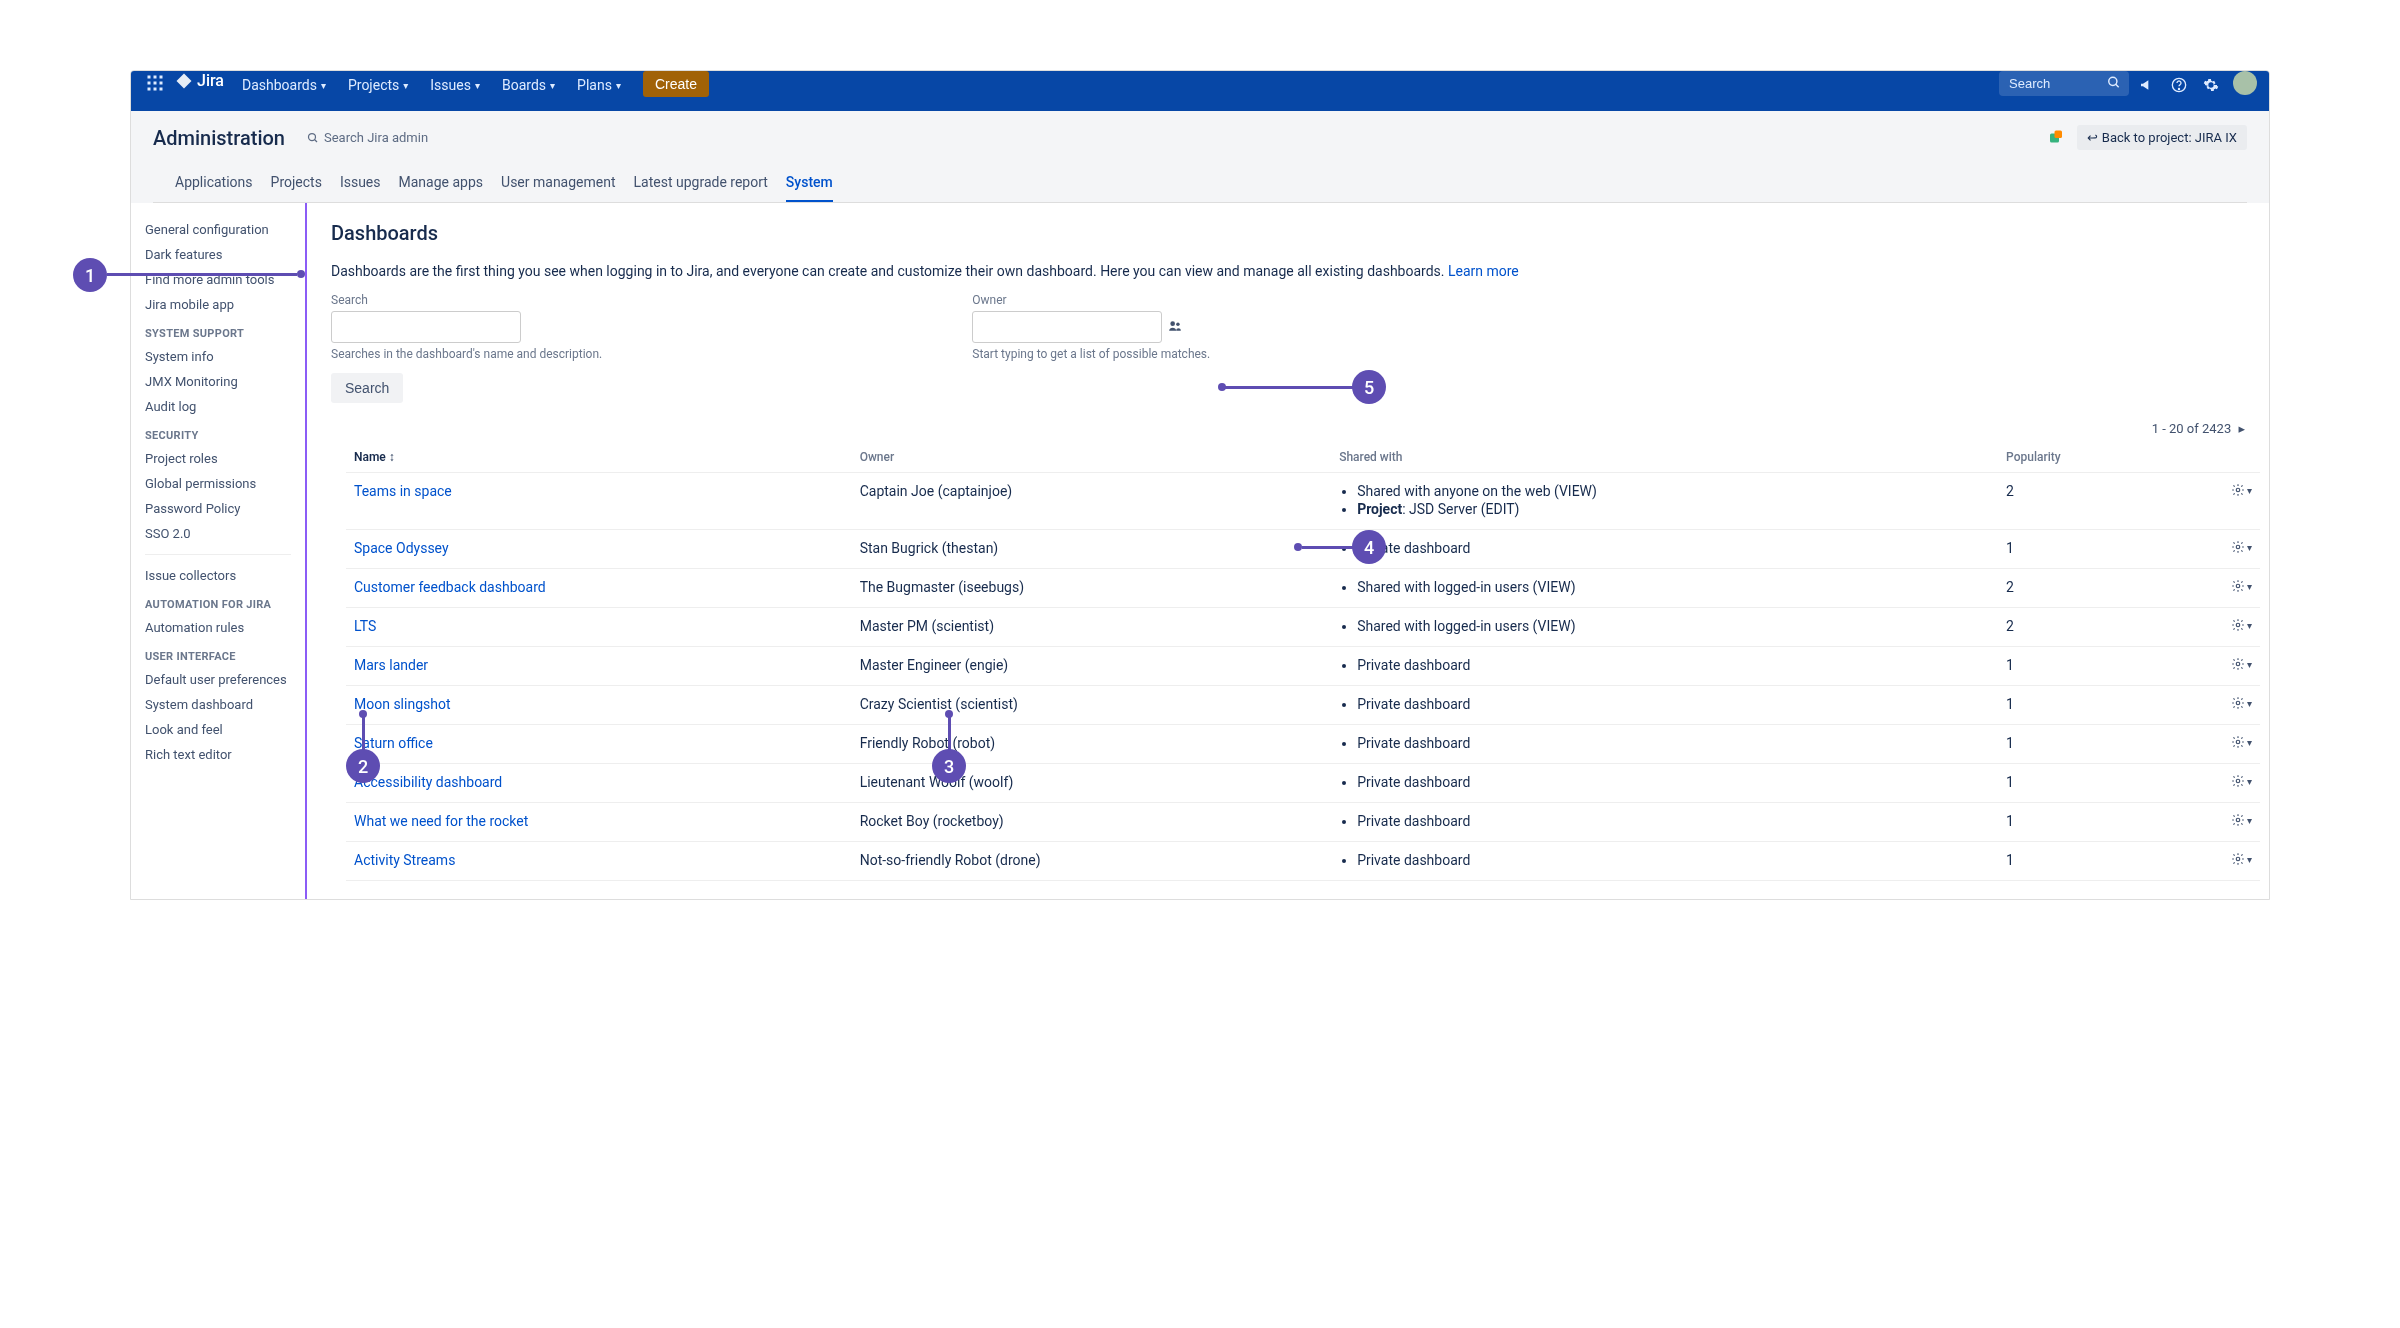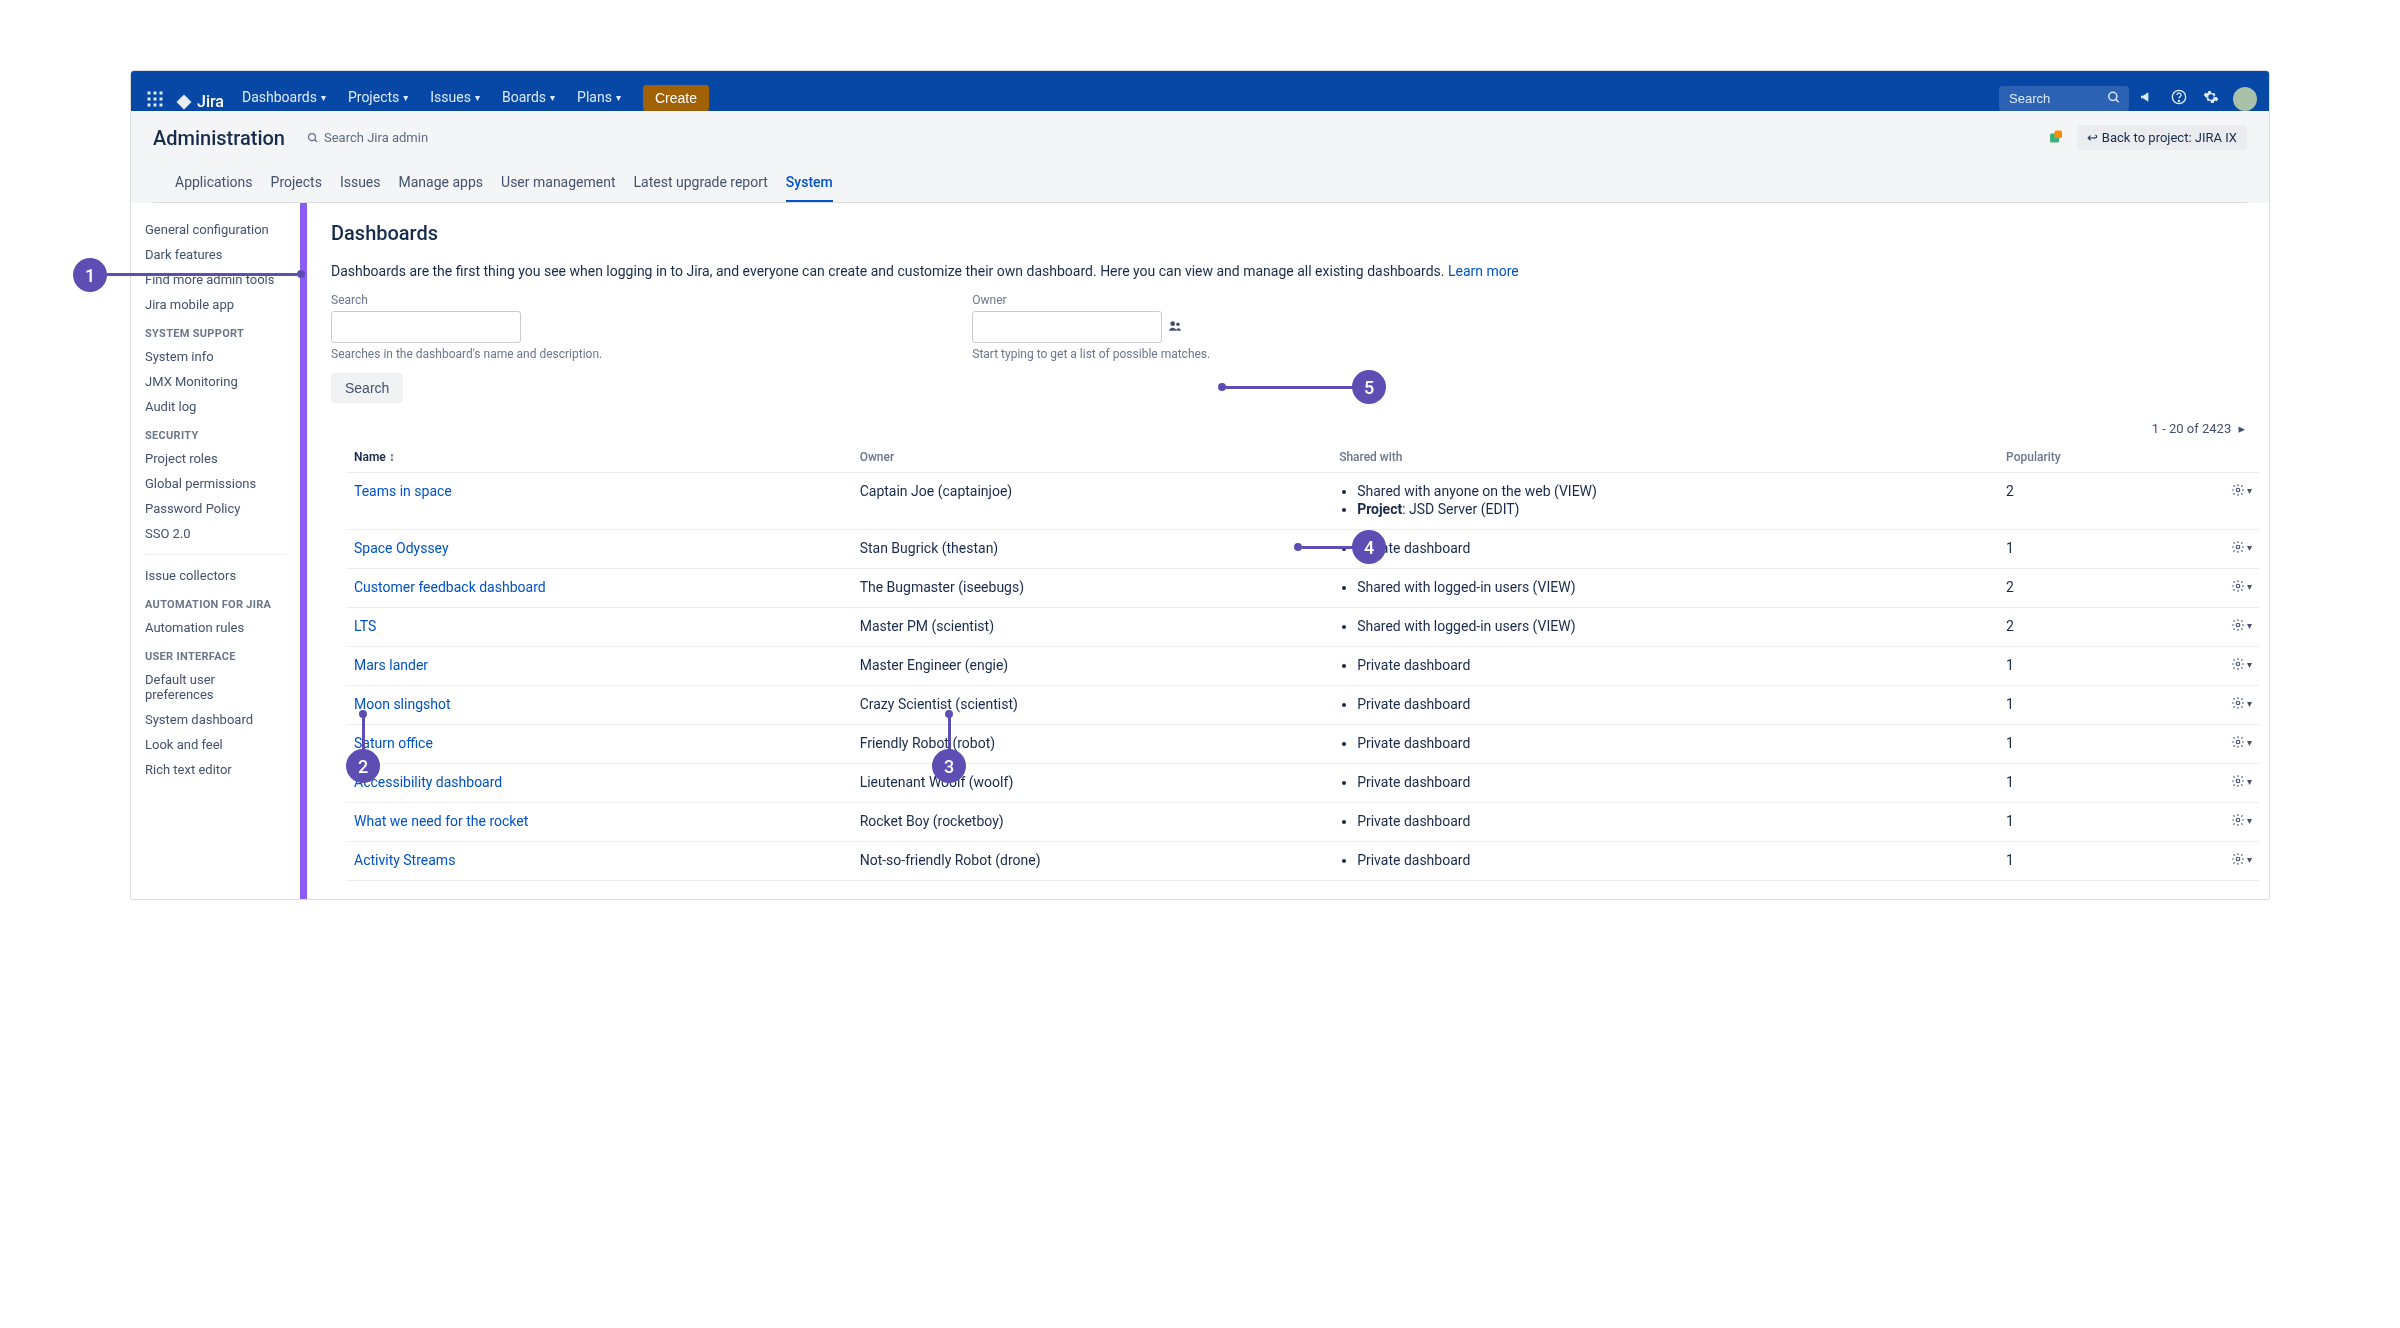--- a/index.html
+++ b/index.html
@@ -1,20 +1,20 @@
 <!DOCTYPE html>
 <html><head>
 <meta charset="utf-8">
 <style>
 * { box-sizing: border-box; margin: 0; padding: 0; }
 body { font-family: -apple-system, BlinkMacSystemFont, "Segoe UI", Roboto, sans-serif; font-size: 14px; color: #172B4D; background: #fff; }
 .frame { margin: 70px 130px 0 130px; border: 1px solid #ddd; border-radius: 4px 4px 0 0; overflow: hidden; position: relative; }
 
 
-.topnav { background: #0747A6; color: #fff; display: flex; align-items: flex-end; height: 40px; padding: 0 12px; gap: 4px; }
+.topnav { background: #0747A6; color: #fff; display: flex; align-items: flex-start; height: 40px; padding: 0 12px; gap: 4px; }
 .topnav .apps { width: 24px; height: 24px; display: flex; align-items: center; justify-content: center; cursor: pointer; }
 .topnav .logo { display: flex; align-items: center; font-weight: 500; font-size: 16px; margin: 0 4px 0 4px; }
 .topnav .logo svg { margin-right: 4px; }
 .topnav .navitems { display: flex; gap: 2px; }
 .topnav .navitem { color: #DEEBFF; padding: 6px 10px; font-size: 14px; cursor: pointer; display: flex; align-items: center; }
 .topnav .navitem .caret { margin-left: 4px; font-size: 10px; }
 .topnav .create { background: #a16207; color: #fff; border: none; padding: 5px 12px; border-radius: 3px; font-size: 14px; margin-left: 8px; cursor: pointer; }
 .topnav .spacer { flex: 1; }
 .topnav .search { background: rgba(255,255,255,0.15); border: none; color: #fff; padding: 5px 30px 5px 10px; border-radius: 4px; width: 130px; font-size: 13px; }
 .topnav .search::placeholder { color: #DEEBFF; }
@@ -32,21 +32,21 @@
 .adminhead .spacer { flex: 1; }
 .adminhead .back { background: #eaecef; border-radius: 3px; padding: 5px 10px; font-size: 13px; display: flex; align-items: center; cursor: pointer; }
 .adminhead .back span.arr { margin-right: 4px; }
 .adminhead .notificon { width: 22px; height: 22px; margin-right: 10px; display: flex; align-items: center; justify-content: center; cursor: pointer; }
 
 .tabs { display: flex; gap: 18px; padding: 18px 22px 0 22px; border-bottom: 1px solid #ddd; background: #F4F5F7; }
 .tabs .tab { padding: 6px 0 10px 0; font-size: 14px; color: #42526E; cursor: pointer; border-bottom: 2px solid transparent; }
 .tabs .tab.active { color: #0052CC; border-bottom-color: #0052CC; font-weight: 500; }
 
 .body { display: flex; }
-.sidebar { width: 176px; border-right: 7px solid #8b5cf6; padding: 14px 0 20px 0; }
+.sidebar { width: 176px; border-right: 2px solid #8b5cf6; padding: 14px 0 20px 0; }
 .sidebar .item { padding: 5px 14px; font-size: 13px; color: #42526E; cursor: pointer; }
 .sidebar .heading { padding: 10px 14px 4px 14px; font-size: 11px; color: #6B778C; font-weight: 700; letter-spacing: 0.3px; }
 .sidebar .divider { border-top: 1px solid #eee; margin: 8px 14px; }
 
 .main { flex: 1; padding: 18px 24px; }
 .main h2 { font-size: 20px; font-weight: 500; margin-bottom: 8px; }
 .main .desc { font-size: 14px; color: #172B4D; margin-bottom: 14px; margin-top: 18px; }
 .main .desc a { color: #0052CC; text-decoration: none; }
 
 .filters { display: flex; gap: 60px; margin-bottom: 12px; }

